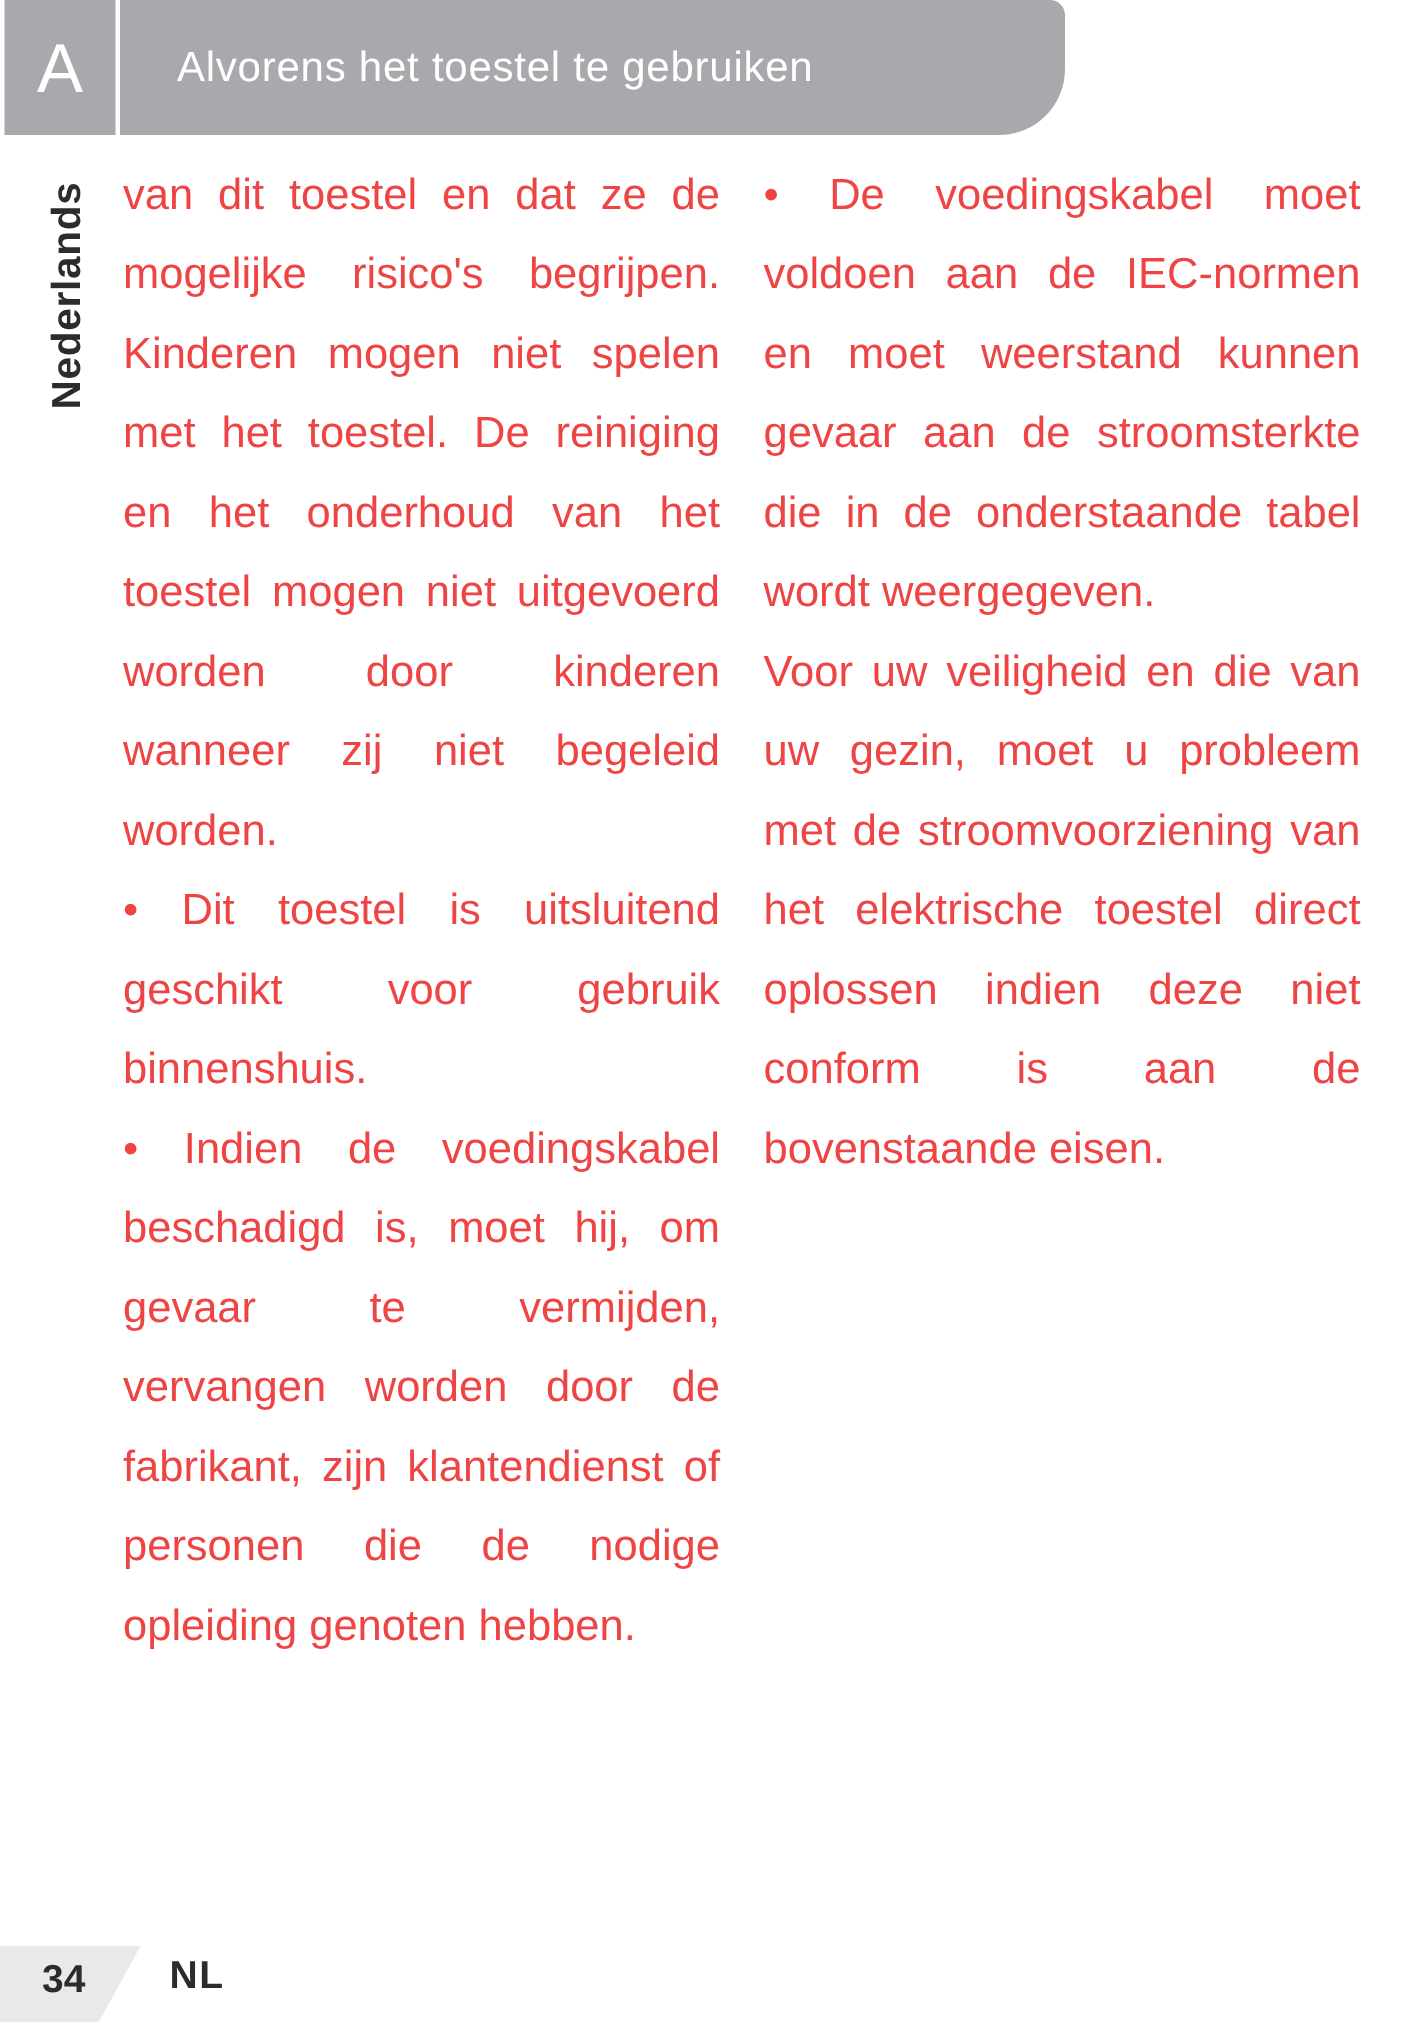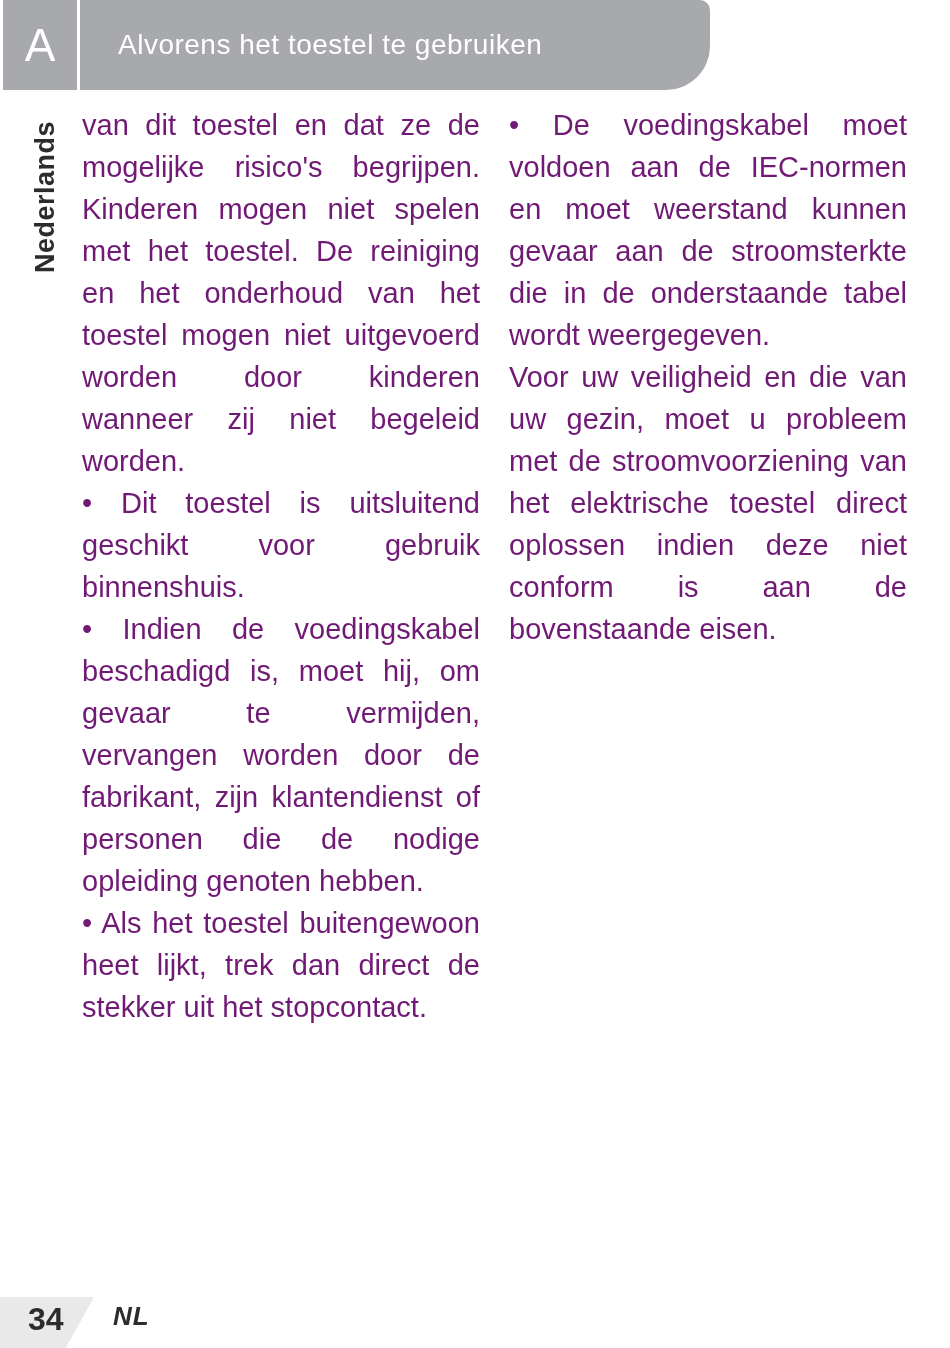--- a/index.html
+++ b/index.html
@@ -71,54 +71,53 @@
     position: absolute;
     top: 104px;
     left: 82px;
     width: 825px;
     display: flex;
     gap: 29px;
   }
   .column {
     width: 398px;
     font-size: 29px;
-    line-height: 42px;
-    color: #701a75;
+    line-height: 53px;
+    color: #ef4444;
     text-align: justify;
   }
   .column p { margin: 0; }
 
   
   .page-tab {
     position: absolute;
     left: 0;
     bottom: 0;
     width: 94px;
     height: 51px;
     background: #e9e9ea;
     clip-path: polygon(0 0, 100% 0, 70% 100%, 0 100%);
     display: flex;
     align-items: center;
   }
   .page-number {
-    font-size: 32px;
+    font-size: 26px;
     font-weight: 700;
     color: #2c2c2e;
     padding-left: 28px;
     padding-bottom: 6px;
   }
   .lang-code {
     position: absolute;
     left: 113px;
     bottom: 16px;
     font-size: 26px;
     font-weight: 700;
     color: #2c2c2e;
     letter-spacing: 1px;
-    font-style: italic;
   }
 </style>
 </head>
 <body>
 
 <div class="banner">
   <div class="banner-letter-box">
     <span class="banner-letter">A</span>
   </div>
   <div class="banner-divider"></div>
@@ -127,21 +126,20 @@
   </div>
 </div>
 
 <div class="vertical-label">Nederlands</div>
 
 <div class="content">
   <div class="column">
     <p>van dit toestel en dat ze de mogelijke risico's begrijpen. Kinderen mogen niet spelen met het toestel. De reiniging en het onderhoud van het toestel mogen niet uitgevoerd worden door kinderen wanneer zij niet begeleid worden.</p>
     <p>• Dit toestel is uitsluitend geschikt voor gebruik binnenshuis.</p>
     <p>• Indien de voedingskabel beschadigd is, moet hij, om gevaar te vermijden, vervangen worden door de fabrikant, zijn klantendienst of personen die de nodige opleiding genoten hebben.</p>
-    <p>• Als het toestel buitengewoon heet lijkt, trek dan direct de stekker uit het stopcontact.</p>
   </div>
   <div class="column">
     <p>• De voedingskabel moet voldoen aan de IEC-normen en moet weerstand kunnen gevaar aan de stroomsterkte die in de onderstaande tabel wordt weergegeven.</p>
     <p>Voor uw veiligheid en die van uw gezin, moet u probleem met de stroomvoorziening van het elektrische toestel direct oplossen indien deze niet conform is aan de bovenstaande eisen.</p>
   </div>
 </div>
 
 <div class="page-tab">
   <span class="page-number">34</span>
 </div>

